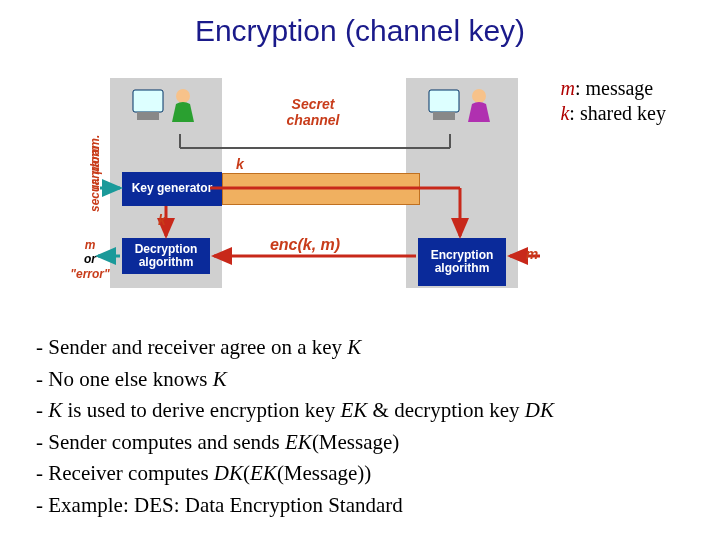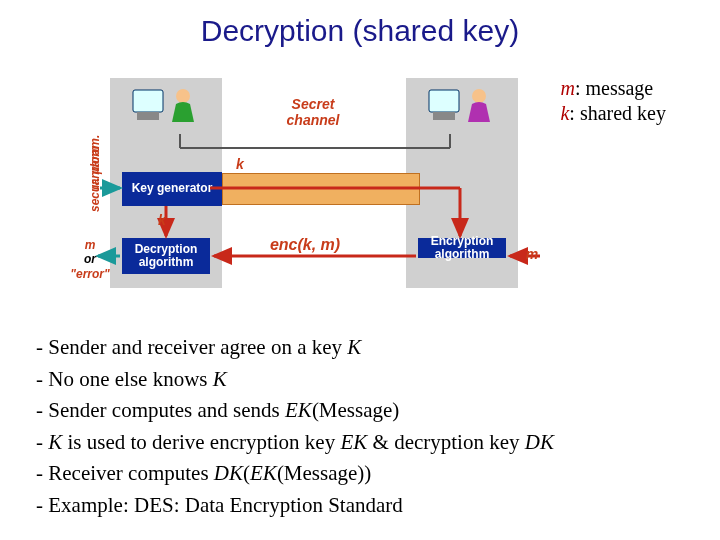--- a/index.html
+++ b/index.html
@@ -58,21 +58,21 @@
     text-align: center;
     display: flex;
     align-items: center;
     justify-content: center;
     padding: 2px 4px;
     box-sizing: border-box;
     line-height: 1.1;
   }
   .keygen     { left: 32px;  top: 94px;  width: 100px; height: 34px; }
   .decrypt    { left: 32px;  top: 160px; width: 88px; height: 36px; }
-  .encrypt    { left: 328px; top: 160px; width: 88px; height: 20px; }
+  .encrypt    { left: 328px; top: 160px; width: 88px; height: 48px; }
   .secret-lbl {
     position: absolute;
     left: 178px; top: 18px;
     font-family: Arial, Helvetica, sans-serif;
     font-weight: bold;
     font-style: italic;
     font-size: 14px;
     color: #c83c1a;
     text-align: center;
     width: 90px;
@@ -112,21 +112,21 @@
     top: 332px;
     font-size: 21px;
     line-height: 1.5;
   }
   .bullets .row { white-space: nowrap; }
   .it { font-style: italic; }
 </style>
 </head>
 <body>
 
-<div class="title">Decryption (shared key)</div>
+<div class="title">Encryption (channel key)</div>
 
 <div class="legend">
   <div>
     <span class="var">m</span><span>: message</span>
   </div>
   <div>
     <span class="var">k</span><span>: shared key</span>
   </div>
 </div>
 
@@ -204,24 +204,24 @@
 </div>
 
 <div class="bullets">
   <div class="row">
     <span>- Sender and receiver agree on a key </span><span class="it">K</span><span></span>
   </div>
   <div class="row">
     <span>- No one else knows </span><span class="it">K</span><span></span>
   </div>
   <div class="row">
+    <span>- </span><span class="it">K</span><span> is used to derive encryption key </span><span class="it">EK</span><span> &amp; decryption key </span><span class="it">DK</span>
+  </div>
+  <div class="row">
     <span>- Sender computes and sends </span><span class="it">EK</span><span>(Message)</span>
   </div>
   <div class="row">
-    <span>- </span><span class="it">K</span><span> is used to derive encryption key </span><span class="it">EK</span><span> &amp; decryption key </span><span class="it">DK</span>
-  </div>
-  <div class="row">
     <span>- Receiver computes </span><span class="it">DK</span><span>(</span><span class="it">EK</span><span>(Message))</span>
   </div>
   <div class="row">
     <span>- Example: DES: Data Encryption Standard</span>
   </div>
 </div>
 
 </body></html>

